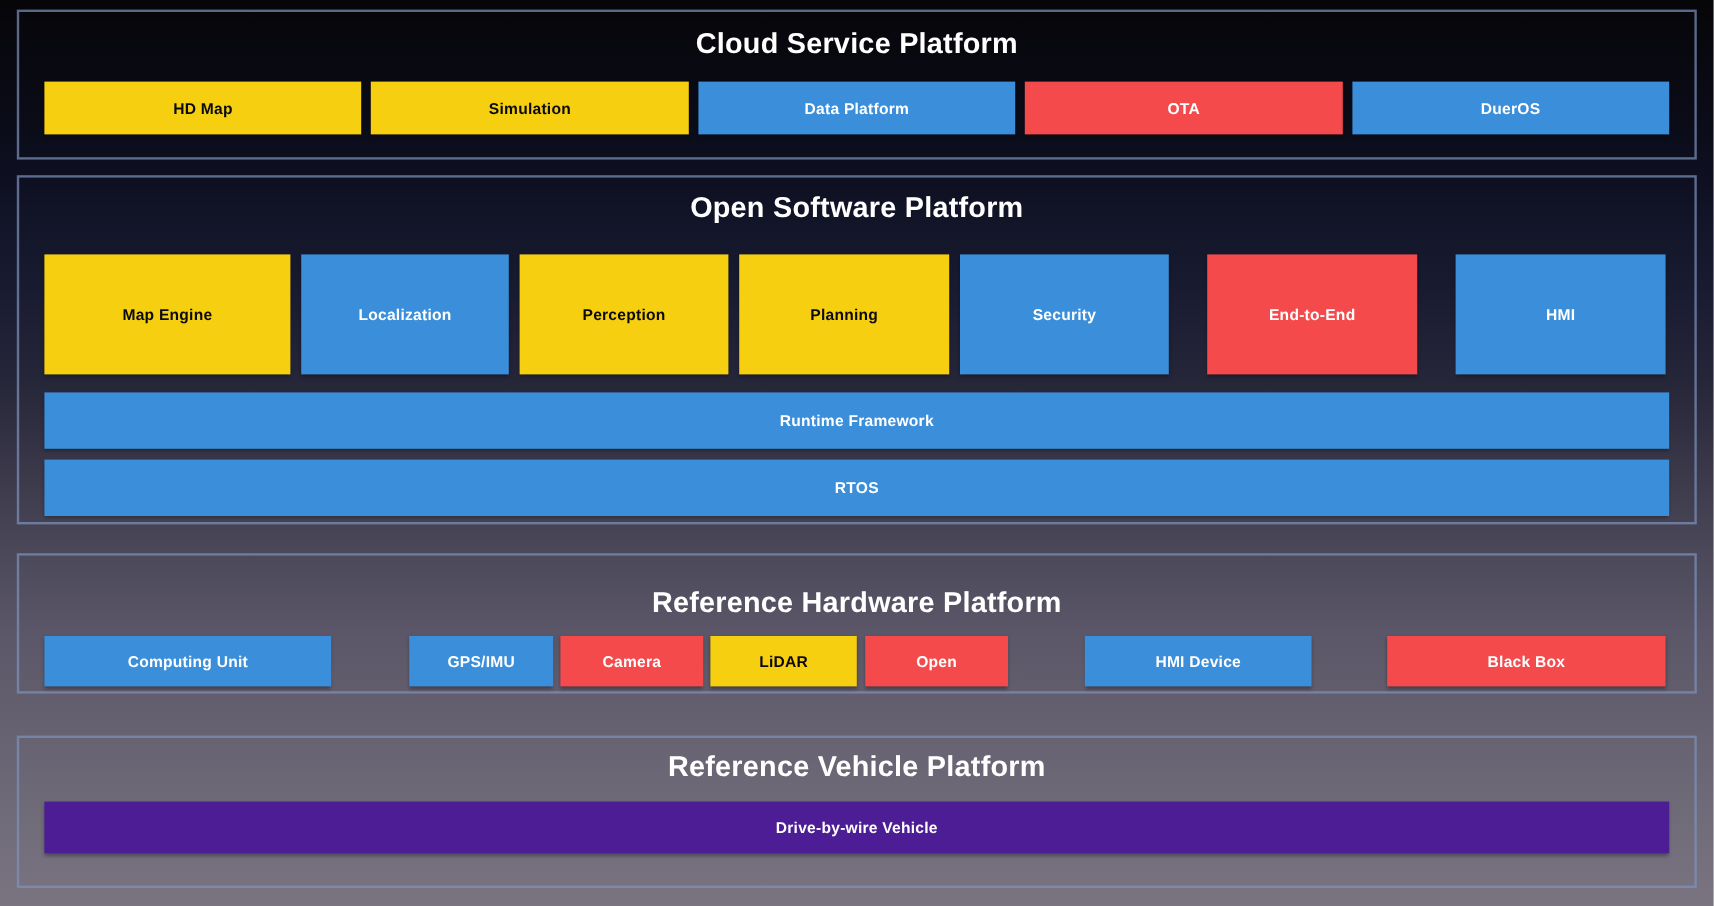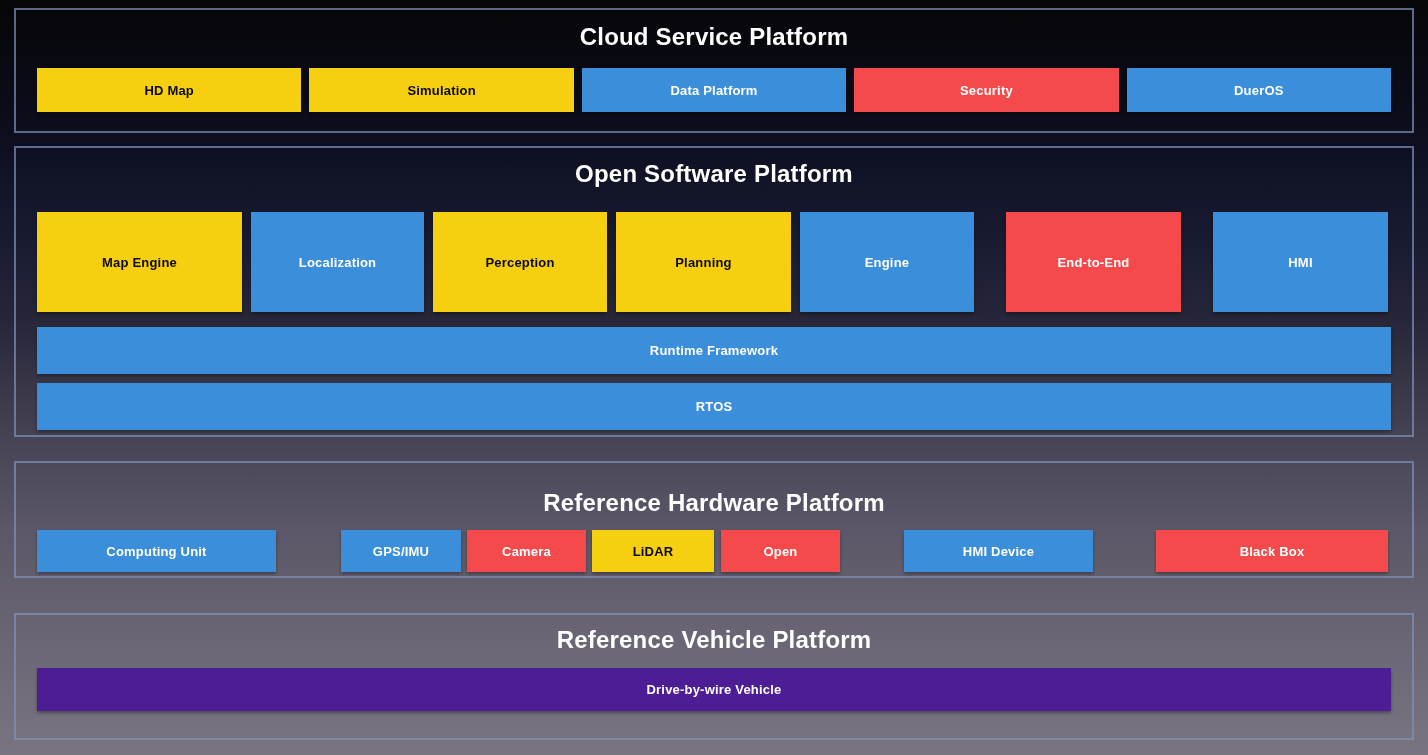--- a/index.html
+++ b/index.html
@@ -62,21 +62,21 @@
         <div class="box" style="background: rgb(246, 207, 17); color: rgb(11, 11, 11); flex: 1 1 0%;">
           <span>HD Map</span>
         </div>
         <div class="box" style="background: rgb(246, 207, 17); color: rgb(11, 11, 11); flex: 1 1 0%;">
           <span>Simulation</span>
         </div>
         <div class="box" style="background: rgb(59, 142, 217); color: rgb(255, 255, 255); flex: 1 1 0%;">
           <span>Data Platform</span>
         </div>
         <div class="box" style="background: rgb(244, 74, 76); color: rgb(255, 255, 255); flex: 1 1 0%;">
-          <span>Security</span>
+          <span>OTA</span>
         </div>
         <div class="box" style="background: rgb(59, 142, 217); color: rgb(255, 255, 255); flex: 1 1 0%;">
           <span>DuerOS</span>
         </div>
       </div>
   </section>
 
   <section class="panel" id="panel-software">
     <h2 class="panel-title">Open Software Platform</h2>
     <div class="boxrow" id="row-software-modules">
@@ -86,21 +86,21 @@
         <div class="box" style="background: rgb(59, 142, 217); color: rgb(255, 255, 255); width: 173px; flex: 0 0 173px; margin-left: 9px;">
           <span>Localization</span>
         </div>
         <div class="box" style="background: rgb(246, 207, 17); color: rgb(11, 11, 11); width: 174px; flex: 0 0 174px; margin-left: 9px;">
           <span>Perception</span>
         </div>
         <div class="box" style="background: rgb(246, 207, 17); color: rgb(11, 11, 11); width: 175px; flex: 0 0 175px; margin-left: 9px;">
           <span>Planning</span>
         </div>
         <div class="box" style="background: rgb(59, 142, 217); color: rgb(255, 255, 255); width: 174px; flex: 0 0 174px; margin-left: 9px;">
-          <span>Engine</span>
+          <span>Security</span>
         </div>
         <div class="box" style="background: rgb(244, 74, 76); color: rgb(255, 255, 255); width: 175px; flex: 0 0 175px; margin-left: 32px;">
           <span>End-to-End</span>
         </div>
         <div class="box" style="background: rgb(59, 142, 217); color: rgb(255, 255, 255); width: 175px; flex: 0 0 175px; margin-left: 32px;">
           <span>HMI</span>
         </div>
       </div>
     <div class="boxrow" id="row-runtime">
         <div class="box" style="background: rgb(59, 142, 217); color: rgb(255, 255, 255); flex: 1 1 0%;">

